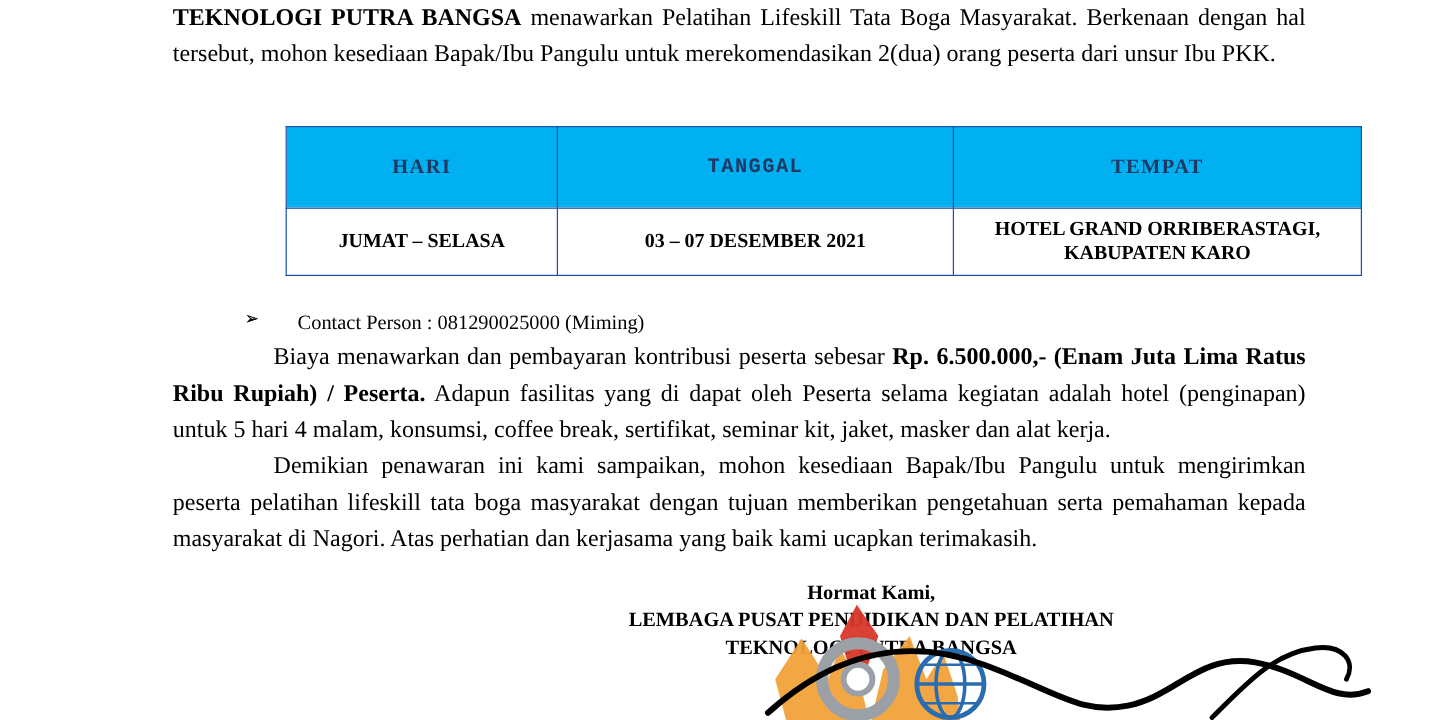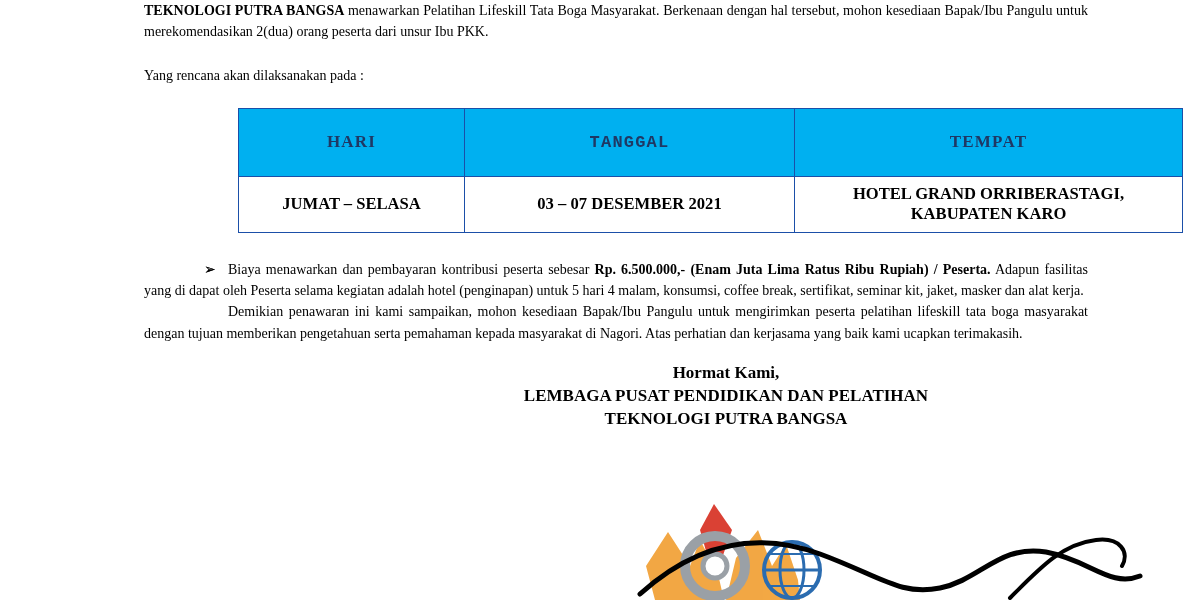--- a/index.html
+++ b/index.html
@@ -20,21 +20,21 @@
     position: absolute;
     left: 0; top: 0;
     width: 1200px;
     height: 600px;
     padding: 0 112px 0 144px;
   }
 
   
   p.body-text {
     margin: 0;
-    font-size: 14px;
+    font-size: 20px;
     line-height: 1.52;
     text-align: justify;
     text-justify: inter-word;
   }
   .b { font-weight: bold; }
 
   .para-top { margin-top: -4px; }
   .spacer-18 { height: 22px; }
 
   
@@ -64,21 +64,21 @@
   }
   table.schedule td {
     background: #ffffff;
     font-weight: bold;
     font-size: 16.6px;
     height: 56px;
     line-height: 1.22;
   }
   .col-hari { width: 226px; }
   .col-tanggal { width: 330px; font-family: Liberation Mono, monospace; }
-  .col-tempat { width: 388px; }
+  .col-tempat { width: 340px; }
 
   
   ul.reg-list {
     list-style: none;
     margin: 4px 0 0 0;
     padding: 0 0 0 60px;
   }
   ul.reg-list li {
     font-size: 17px;
     line-height: 1.56;
@@ -121,21 +121,20 @@
 <body>
 
 <div class="page">
 
   <p class="body-text para-top">
     <span class="b">TEKNOLOGI PUTRA BANGSA</span><span> menawarkan Pelatihan Lifeskill Tata Boga Masyarakat. Berkenaan dengan hal tersebut, mohon kesediaan Bapak/Ibu Pangulu untuk merekomendasikan 2(dua) orang peserta dari unsur Ibu PKK.</span>
   </p>
 
   <div class="spacer-18"></div>
 
-  <p class="body-text">Yang rencana akan dilaksanakan pada :</p>
 
   <div class="spacer-18"></div>
 
   <div class="table-wrap">
     <table class="schedule">
       <thead>
         <tr>
           <th class="col-hari">HARI</th>
           <th class="col-tanggal">TANGGAL</th>
           <th class="col-tempat">TEMPAT</th>
@@ -156,20 +155,21 @@
 
   <div class="spacer-18"></div>
 
 
   <ul class="reg-list">
     <li>
       <span class="arrow">➢</span>
     </li>
     <li>
       <span class="arrow">➢</span>
+      <span>Contact Person : 081290025000 (Miming)</span>
     </li>
   </ul>
 
   <p class="body-text indent-first">
     <span>Biaya menawarkan dan pembayaran kontribusi peserta sebesar </span><span class="b">Rp. 6.500.000,- (Enam Juta Lima Ratus Ribu Rupiah) / Peserta.</span><span> Adapun fasilitas yang di dapat oleh Peserta selama kegiatan adalah hotel (penginapan) untuk 5 hari 4 malam, konsumsi, coffee break, sertifikat, seminar kit, jaket, masker dan alat kerja.</span>
   </p>
 
   <p class="body-text indent-first2">Demikian penawaran ini kami sampaikan, mohon kesediaan Bapak/Ibu Pangulu untuk mengirimkan peserta pelatihan lifeskill tata boga masyarakat dengan tujuan memberikan pengetahuan serta pemahaman kepada masyarakat di Nagori. Atas perhatian dan kerjasama yang baik kami ucapkan terimakasih.</p>
 
   <div class="sign-block">

